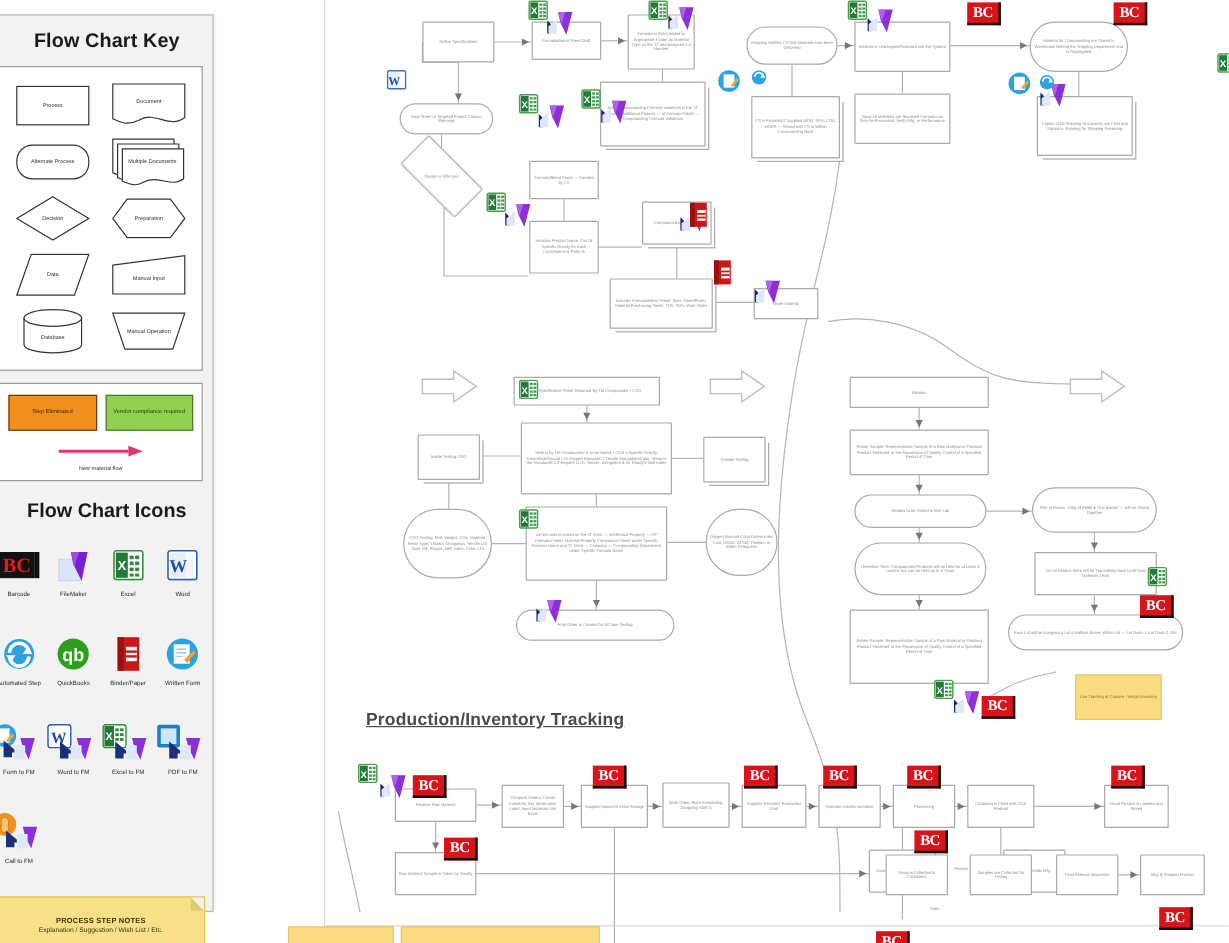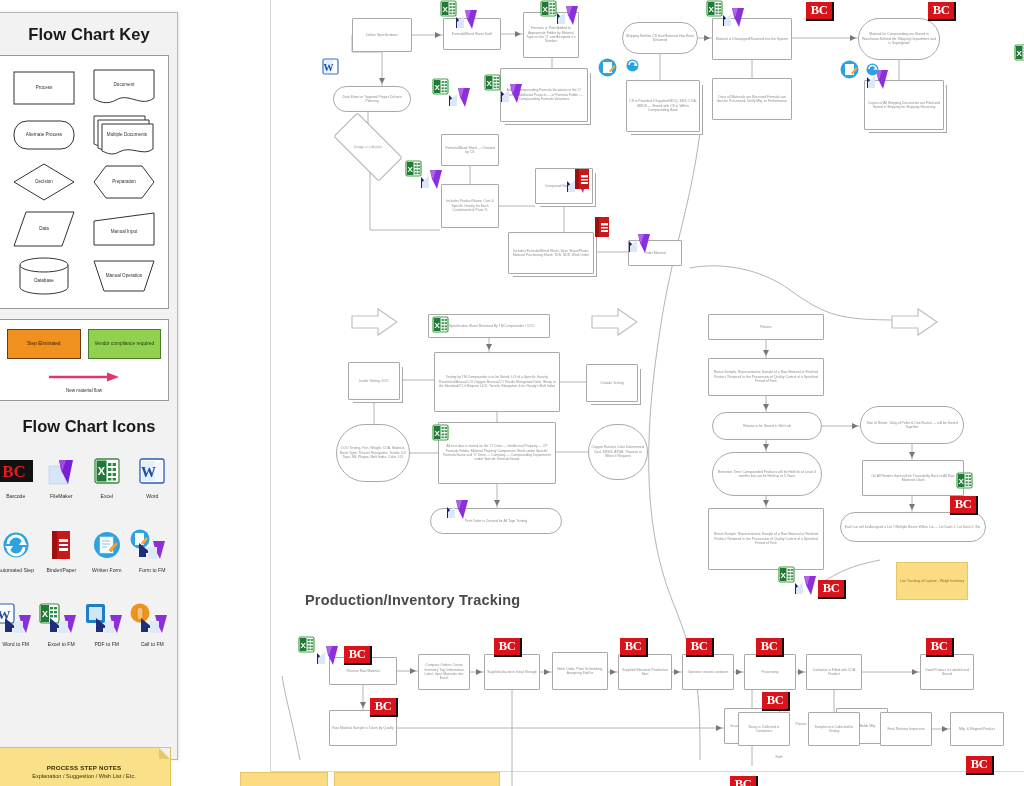--- a/index.html
+++ b/index.html
@@ -280,20 +280,29 @@
             <circle cx="14" cy="14" r="12.5" fill="#2ba3e0"></circle>
             <path d="M6,13 a8,8 0 0 1 16,0" fill="none" stroke="#fff" stroke-width="3"></path>
             <polygon points="21,8 25,14 17,14" fill="#fff"></polygon>
             <path d="M22,16 a8,8 0 0 1 -16,0" fill="none" stroke="#fff" stroke-width="3"></path>
             <polygon points="7,21 3,15 11,15" fill="#fff"></polygon>
           </svg>
       </div>
       <div class="cap">Automated Step</div>
     </div>
 
+    <div class="icon-cell">
+      <div class="glyph">
+        <svg width="28" height="28">
+            <circle cx="14" cy="14" r="13" fill="#2ca01c"></circle>
+            <text x="14" y="20" font-size="15" font-weight="bold" fill="#fff" text-anchor="middle" font-family="Liberation Sans, sans-serif">qb</text>
+          </svg>
+      </div>
+      <div class="cap">QuickBooks</div>
+    </div>
 
     <div class="icon-cell">
       <div class="glyph">
         <svg width="26" height="30">
             <rect x="4" y="1" width="18" height="28" fill="#c81818"></rect>
             <rect x="4" y="1" width="5" height="28" fill="#9e0f0f"></rect>
             <rect x="11" y="9" width="9" height="12" fill="#fff"></rect>
             <rect x="11" y="12" width="9" height="2" fill="#c81818"></rect>
             <rect x="11" y="16" width="9" height="2" fill="#c81818"></rect>
           </svg>
@@ -497,21 +506,21 @@
   <g fill="#ffffff" stroke="#c0c0c0" stroke-width="1.2">
     <path d="M352,316 h26 v-7 l19,13 l-19,13 v-7 h-26 z"></path>
     <path d="M592,316 h26 v-7 l19,13 l-19,13 v-7 h-26 z"></path>
     <path d="M892,316 h26 v-7 l19,13 l-19,13 v-7 h-26 z"></path>
   </g>
 </svg>
 
 <div class="section-head" id="sections-host"></div>
 
 <div id="nodes-host">
-    <div class="section-head" style="left: 305px; top: 592px;">Production/Inventory Tracking</div>
+    <div class="section-head" style="left: 305px; top: 592px; text-decoration: underline;">Production/Inventory Tracking</div>
     <div class="node blur" title="Define Specifications" style="left: 352px; top: 18px; width: 60px; height: 34px;">
       <span style="display: inline-block;">Define Specifications</span>
     </div>
     <div class="node blur round" title="Data Sheet or Targeted Project Column Planning" style="left: 333px; top: 86px; width: 78px; height: 26px;">
       <span style="display: inline-block;">Data Sheet or Targeted Project Column Planning</span>
     </div>
     <div class="node blur" title="Design or Effective" style="left: 336px; top: 130px; width: 64px; height: 34px; transform: rotate(45deg); border-radius: 2px;">
       <span style="transform: rotate(-45deg); display: inline-block;">Design or Effective</span>
     </div>
     <div class="node blur" title="Formula/Blend Sheet Draft" style="left: 443px; top: 18px; width: 58px; height: 32px;">

